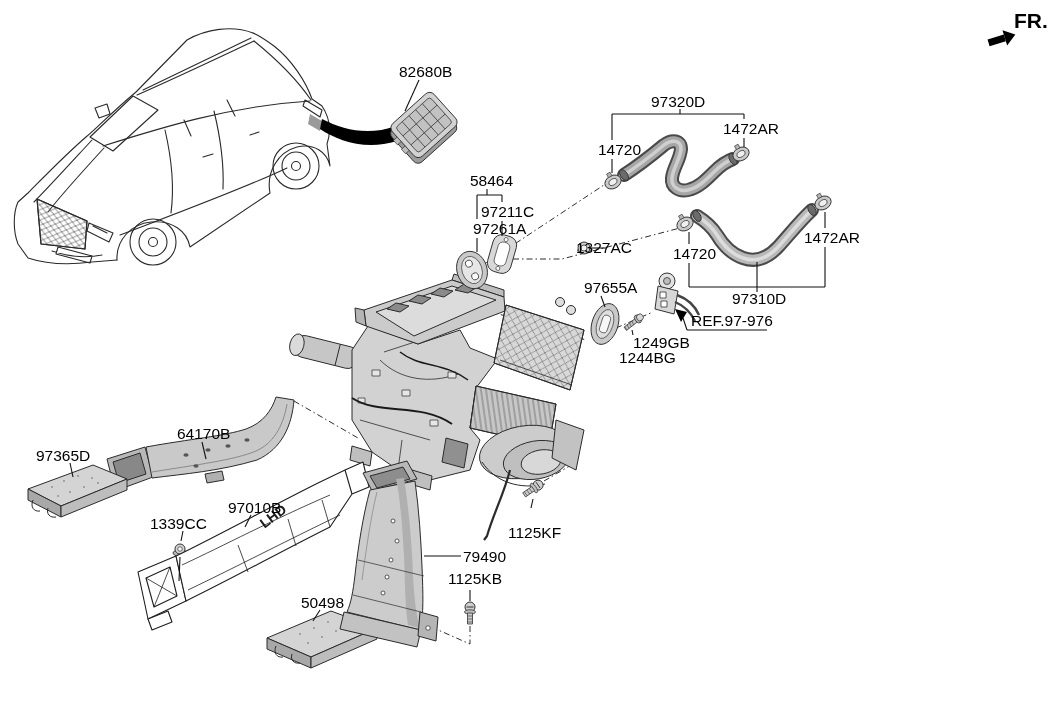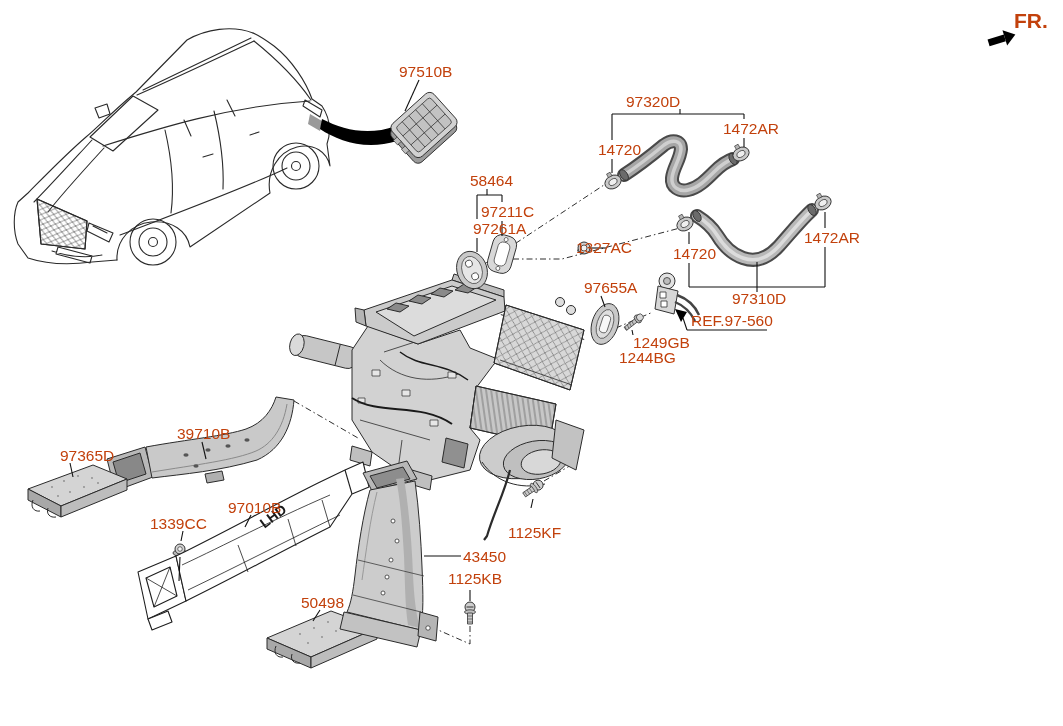--- a/index.html
+++ b/index.html
@@ -1,19 +1,19 @@
 <!DOCTYPE html>
 <html><head>
 <meta charset="utf-8">
 <style>
   html,body{margin:0;padding:0;background:#fff;}
   .stage{position:relative;width:1063px;height:726px;background:#ffffff;overflow:hidden;
          font-family:"Liberation Sans",sans-serif;}
   .stage svg{position:absolute;left:0;top:0;}
-  .lbl{position:absolute;font-size:15.5px;line-height:1.0;color:#c2410c;white-space:nowrap;
+  .lbl{position:absolute;font-size:15.5px;line-height:1.0;color:#000000;white-space:nowrap;
        font-family:"Liberation Sans",sans-serif;}
   .lbl.fr{font-size:21px;font-weight:bold;}
   path,ellipse,circle,rect,line,polyline,polygon{vector-effect:non-scaling-stroke;}
 </style>
 </head>
 <body>
 
 <div class="stage">
 
 <svg width="1063" height="726" viewBox="0 0 1063 726">
@@ -325,36 +325,36 @@
   </g>
   <polygon points="675,309 687,312 681,322" fill="#000"></polygon>
 
   <g transform="translate(1001,39) rotate(-17)">
     <rect x="-13" y="-3.5" width="17" height="7" fill="#000"></rect>
     <polygon points="4,-8 15,0 4,8" fill="#000"></polygon>
   </g>
 </svg>
 
   <div class="lbl fr" style="left:1014px;top:10px">FR.</div>
-  <div class="lbl" style="left:399px;top:64px">97510B</div>
-  <div class="lbl" style="left:626px;top:94px">97320D</div>
+  <div class="lbl" style="left:399px;top:64px">82680B</div>
+  <div class="lbl" style="left:651px;top:94px">97320D</div>
   <div class="lbl" style="left:723px;top:121px">1472AR</div>
   <div class="lbl" style="left:598px;top:142px">14720</div>
   <div class="lbl" style="left:470px;top:173px">58464</div>
   <div class="lbl" style="left:481px;top:204px">97211C</div>
   <div class="lbl" style="left:473px;top:221px">97261A</div>
   <div class="lbl" style="left:576px;top:240px">1327AC</div>
   <div class="lbl" style="left:804px;top:230px">1472AR</div>
   <div class="lbl" style="left:673px;top:246px">14720</div>
   <div class="lbl" style="left:584px;top:280px">97655A</div>
   <div class="lbl" style="left:732px;top:291px">97310D</div>
-  <div class="lbl" style="left:691px;top:313px">REF.97-560</div>
+  <div class="lbl" style="left:691px;top:313px">REF.97-976</div>
   <div class="lbl" style="left:633px;top:335px">1249GB</div>
   <div class="lbl" style="left:619px;top:350px">1244BG</div>
-  <div class="lbl" style="left:177px;top:426px">39710B</div>
-  <div class="lbl" style="left:60px;top:448px">97365D</div>
+  <div class="lbl" style="left:177px;top:426px">64170B</div>
+  <div class="lbl" style="left:36px;top:448px">97365D</div>
   <div class="lbl" style="left:228px;top:500px">97010B</div>
   <div class="lbl" style="left:150px;top:516px">1339CC</div>
   <div class="lbl" style="left:301px;top:595px">50498</div>
-  <div class="lbl" style="left:463px;top:549px">43450</div>
+  <div class="lbl" style="left:463px;top:549px">79490</div>
   <div class="lbl" style="left:448px;top:571px">1125KB</div>
   <div class="lbl" style="left:508px;top:525px">1125KF</div>
 </div>
 
 </body></html>

